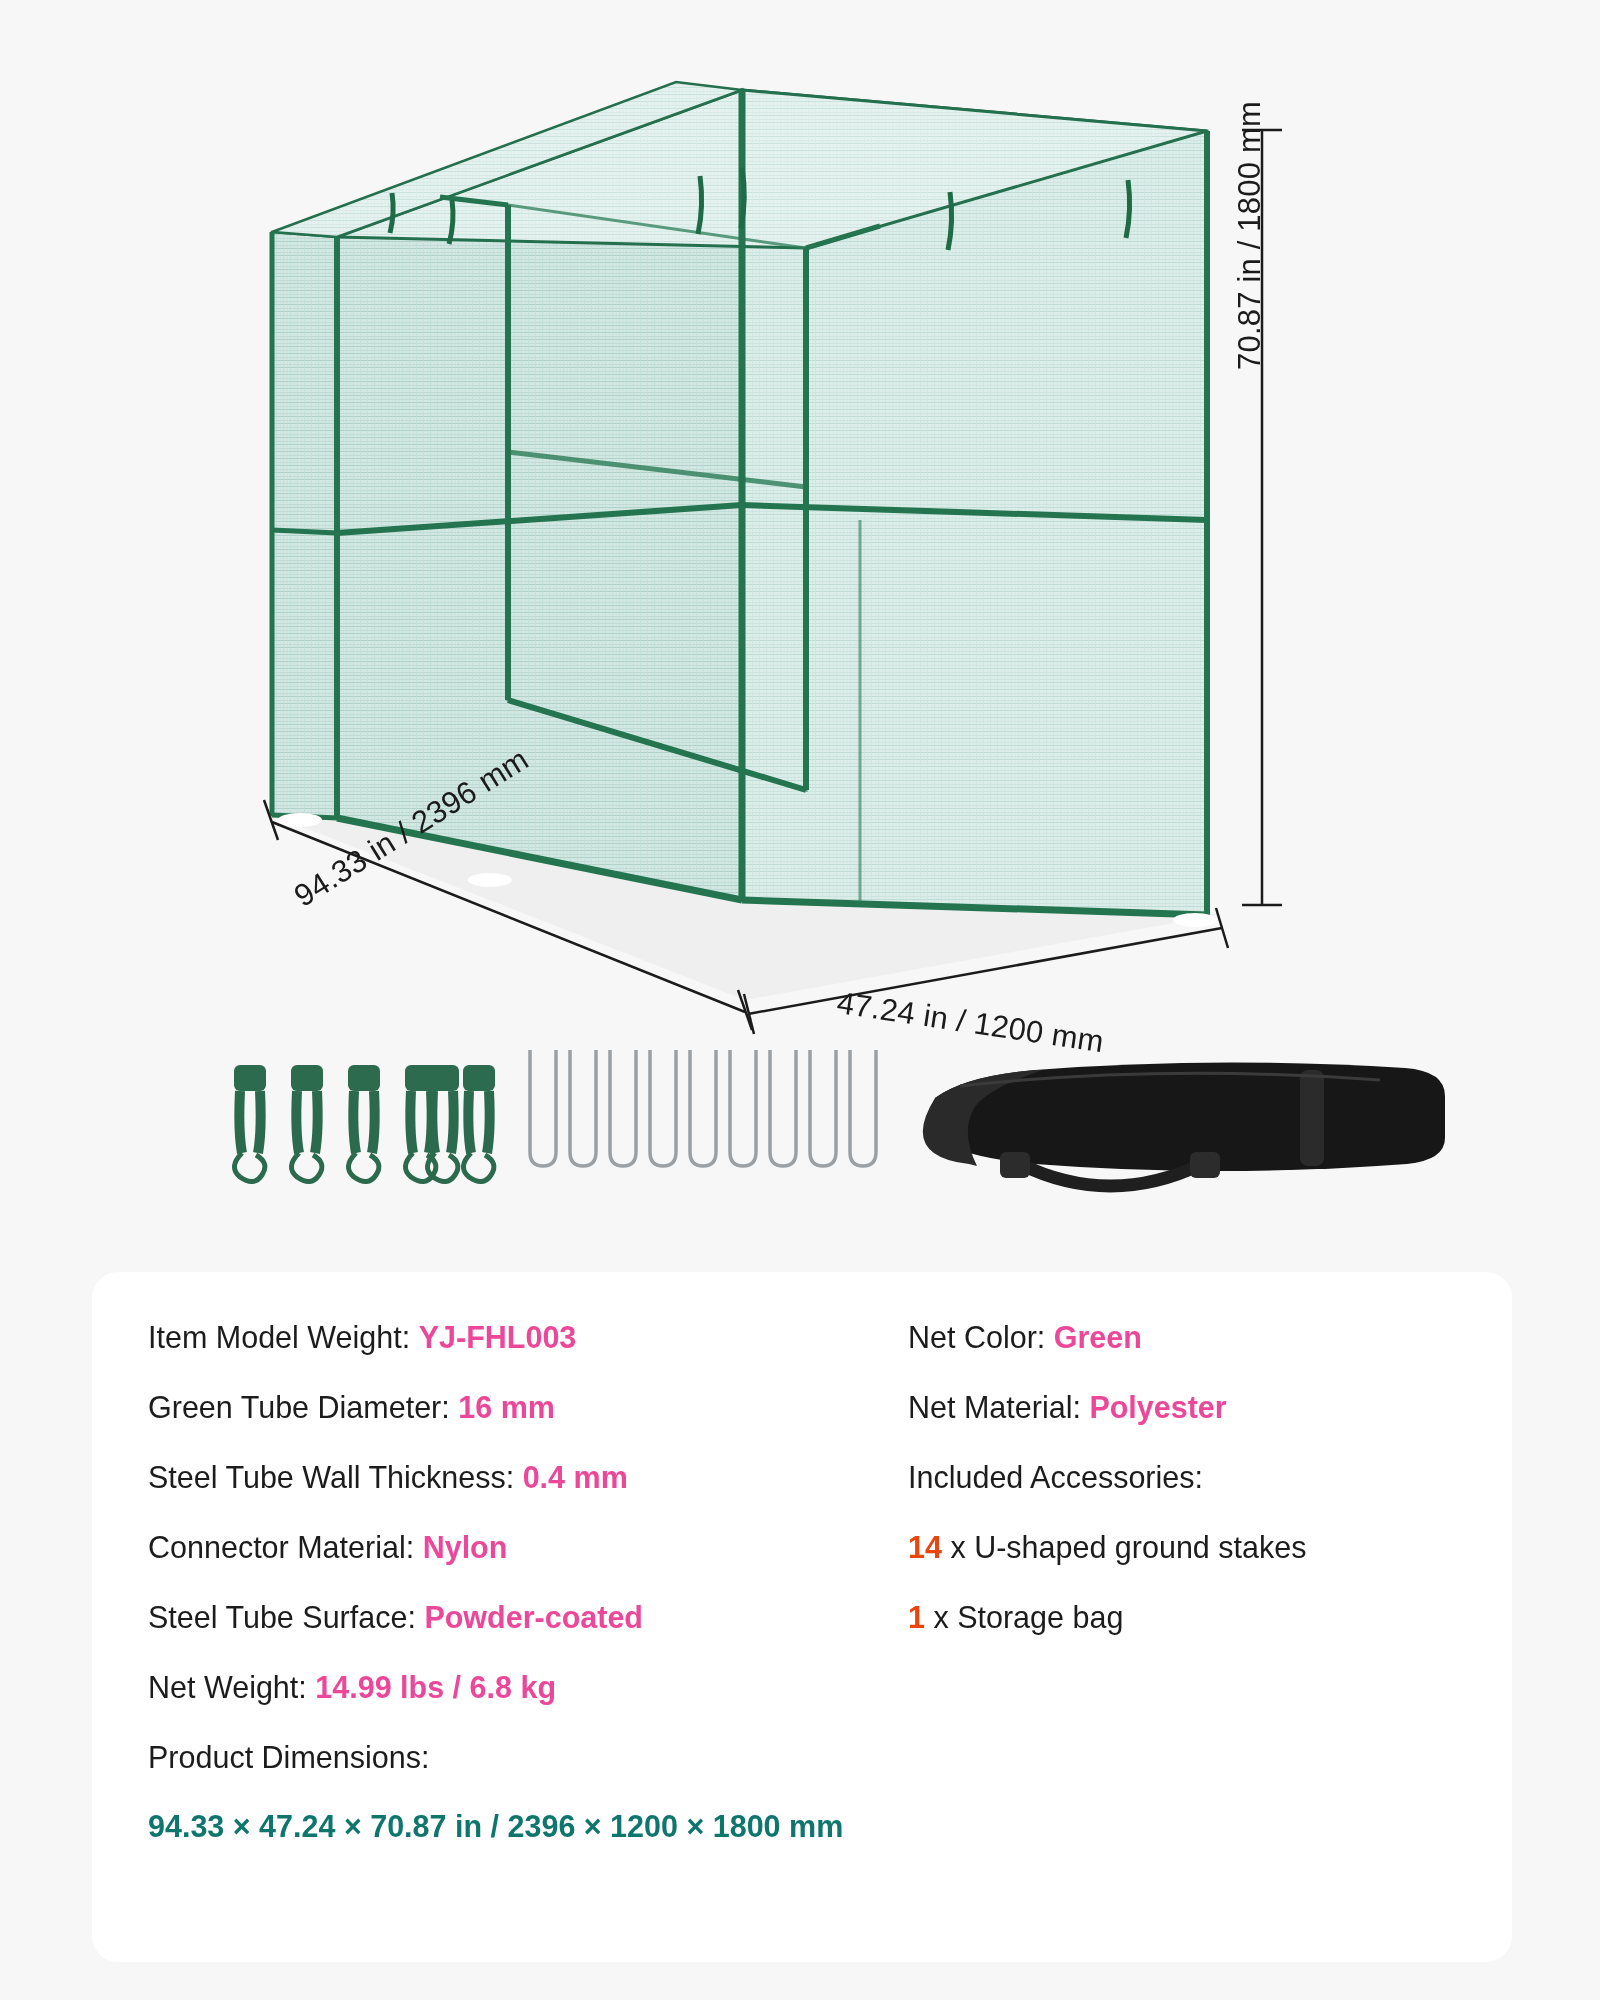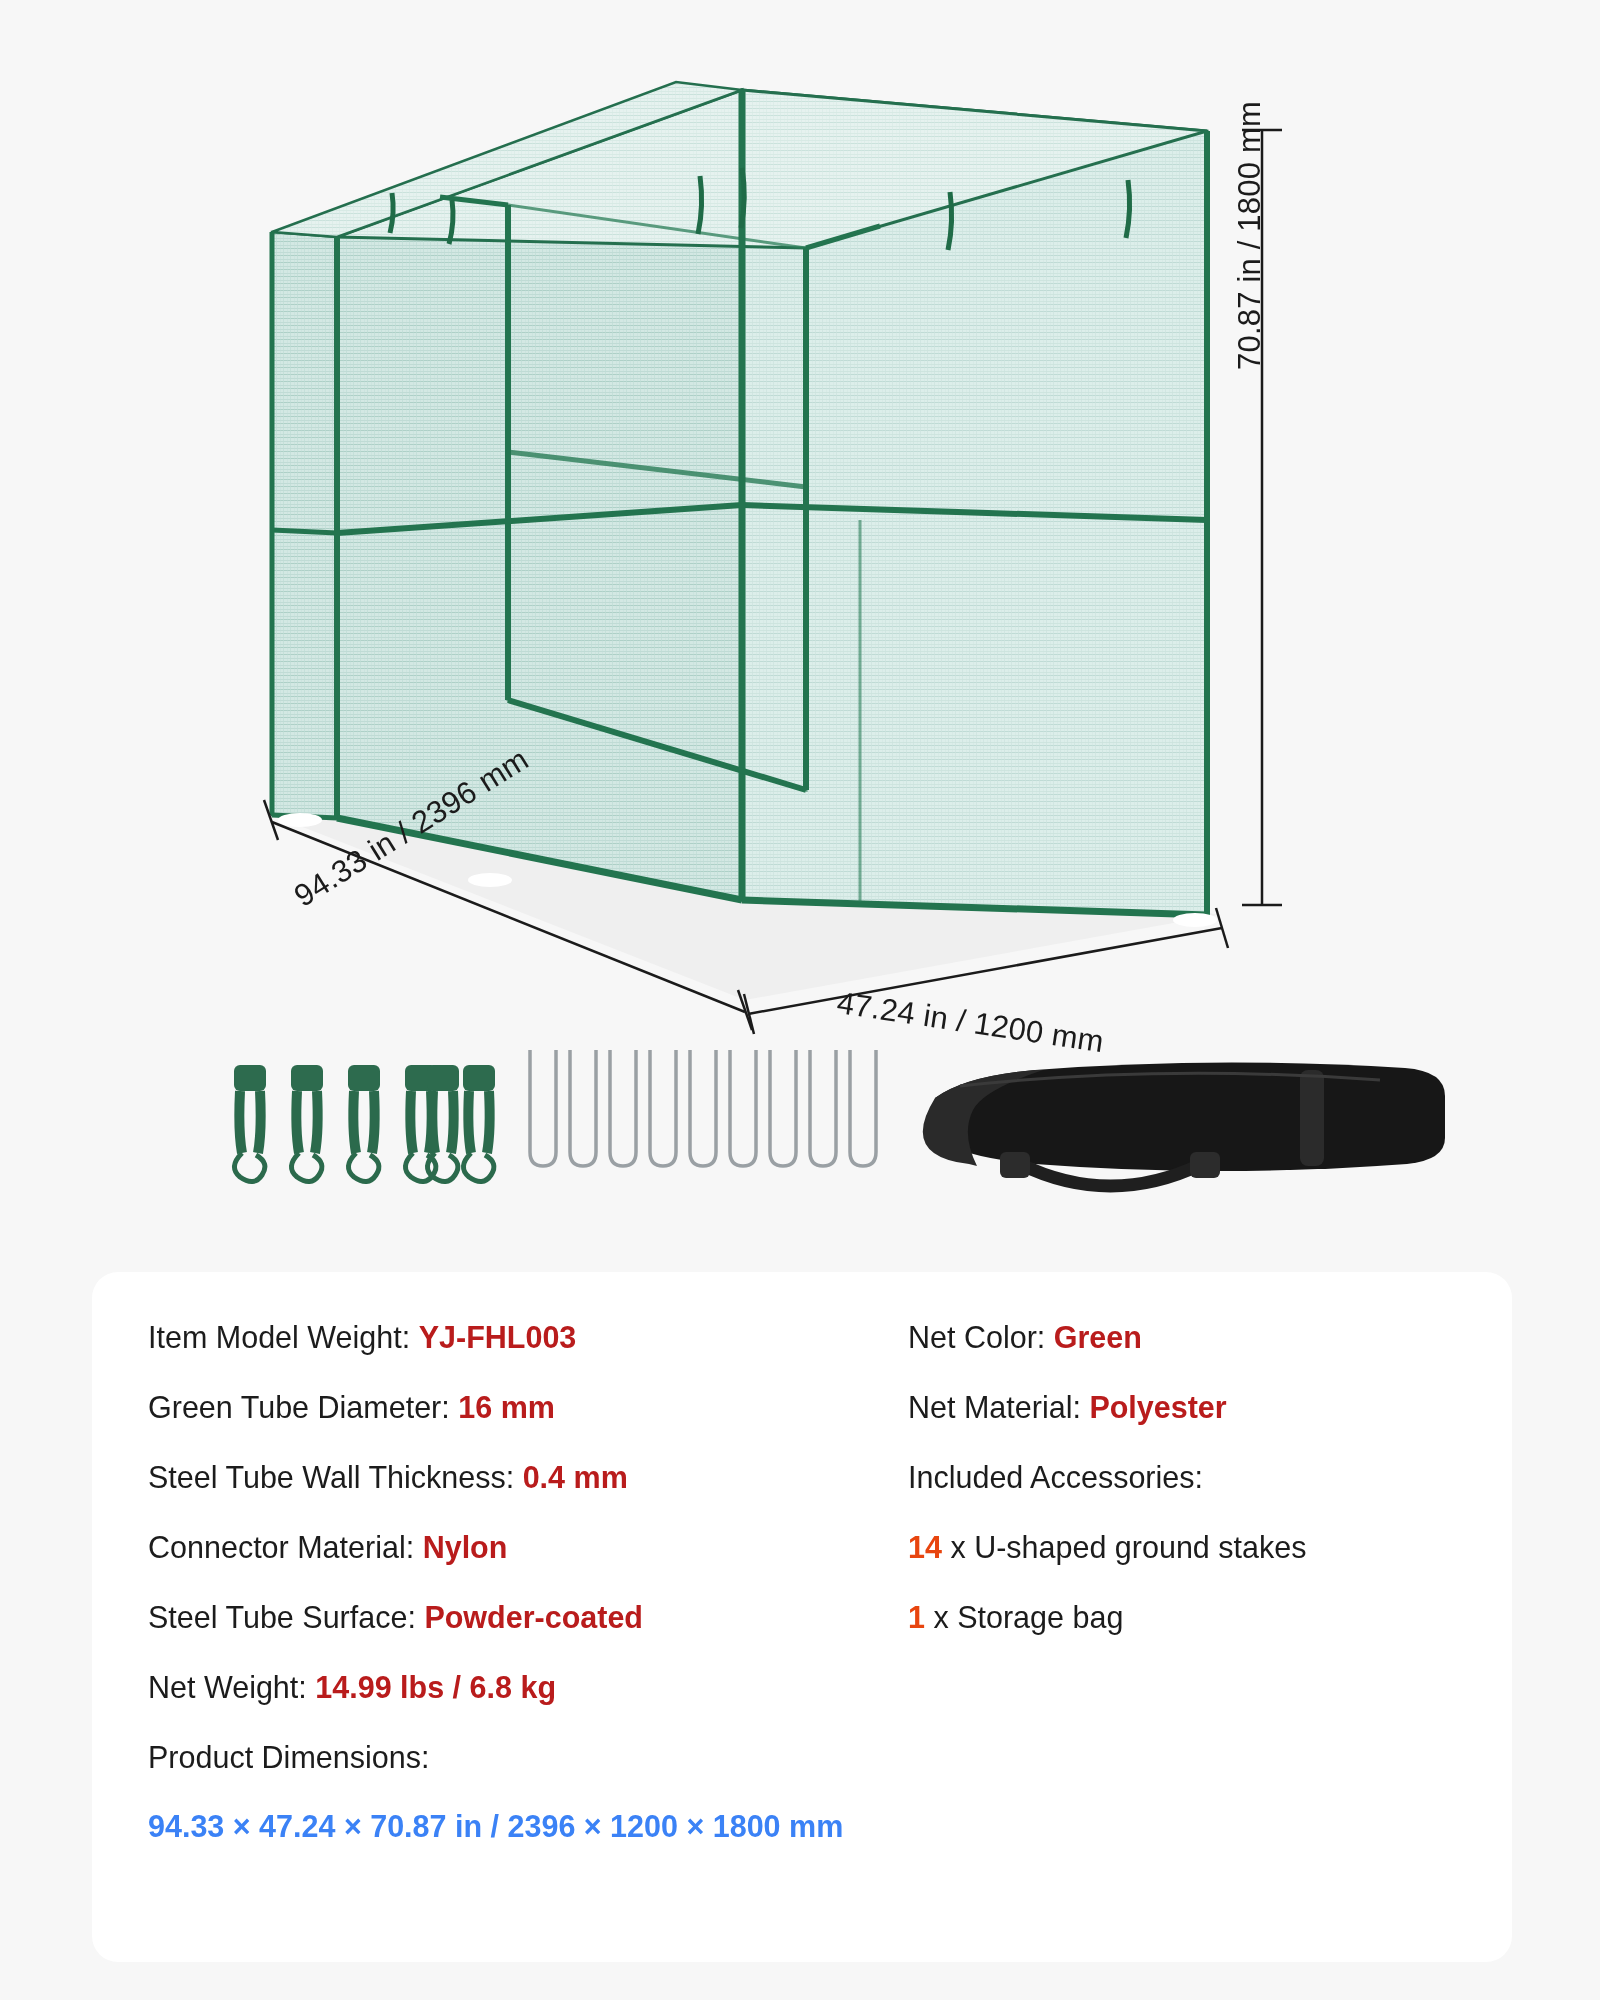--- a/index.html
+++ b/index.html
@@ -73,27 +73,27 @@
   .col-right { width: 560px; }
 
   .spec-line {
     font-size: 30.5px;
     line-height: 42px;
     color: #1c1c1c;
     margin-bottom: 28px;
     white-space: nowrap;
   }
   .spec-line .v {
-    color: #b91c1c;
+    color: #ec4899;
     font-weight: bold;
   }
   .spec-dims-value {
     font-size: 30.5px;
     line-height: 40px;
-    color: #3b82f6;
+    color: #0f766e;
     font-weight: bold;
     margin-top: 6px;
     white-space: nowrap;
   }
   .acc-line {
     font-size: 30.5px;
     line-height: 42px;
     color: #1c1c1c;
     margin-bottom: 28px;
     white-space: nowrap;

